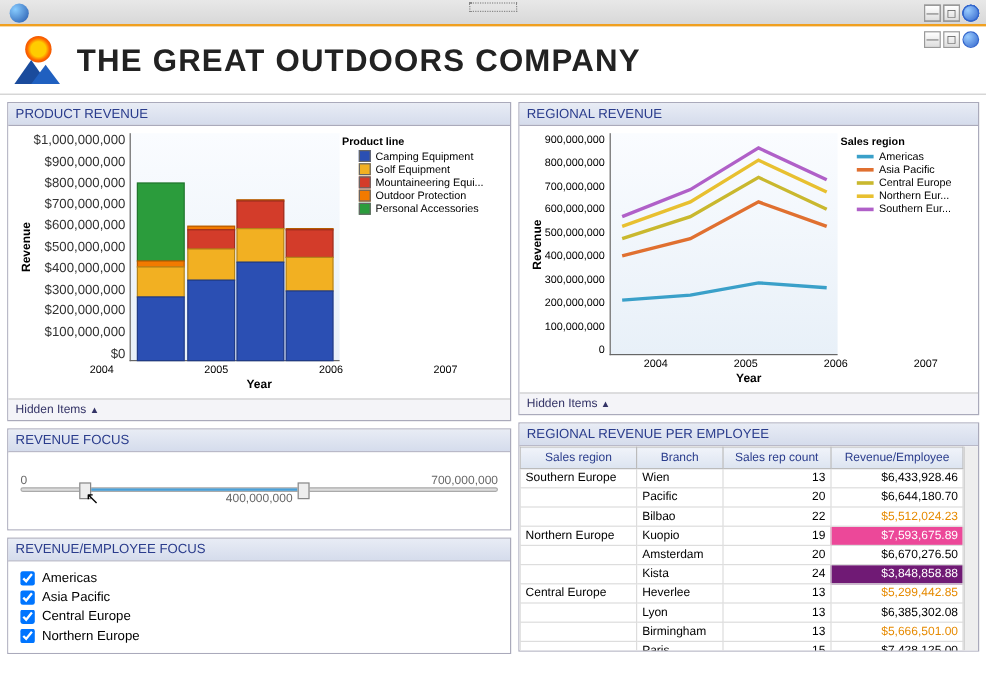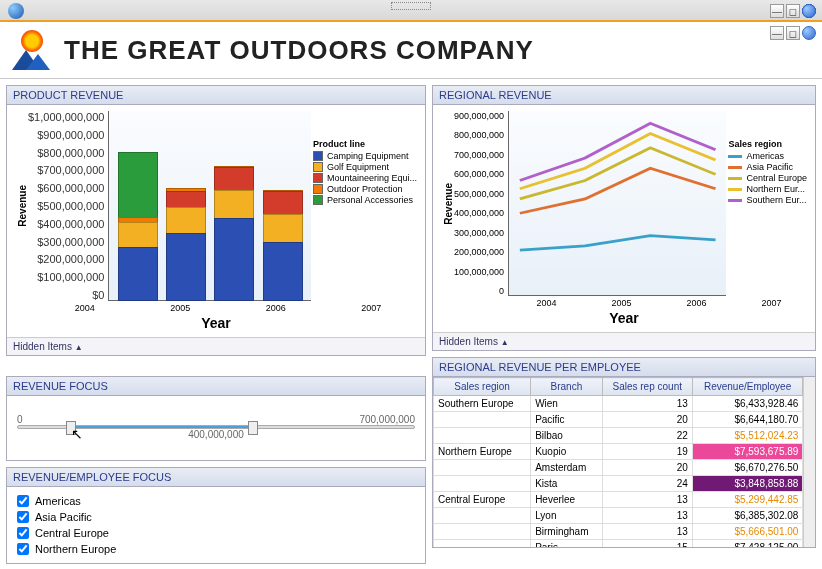--- a/index.html
+++ b/index.html
@@ -26,24 +26,24 @@
 .panel-body { padding: 6px; background: #fff; }
 
 
 .barchart { display: flex; height: 190px; }
 .bc-y { display: flex; flex-direction: column; justify-content: space-between; font-size: 11px; color: #333; text-align: right; padding-right: 4px; }
 .bc-ylabel { writing-mode: vertical-rl; transform: rotate(180deg); font-size: 10px; font-weight: bold; align-self: center; padding-right: 4px; }
 .bc-plot { flex: 1; display: flex; align-items: flex-end; justify-content: space-around; border-left: 1px solid #666; border-bottom: 1px solid #666; padding: 0 4px; position: relative; background: linear-gradient(#fafcff,#e8f0f8); }
 .bar-stack { width: 40px; display: flex; flex-direction: column-reverse; }
 .seg { width: 100%; border: 1px solid rgba(0,0,0,.25); margin-bottom: -1px; }
 .bc-x { display: flex; justify-content: space-around; font-size: 9px; margin-top: 2px; padding-left: 24px; }
-.bc-xlabel { text-align: center; font-size: 14px; font-weight: bold; margin-top: 2px; }
+.bc-xlabel { text-align: center; font-size: 10px; font-weight: bold; margin-top: 2px; }
 .legend { padding: 2px; font-size: 9px; }
-.legend .lg-title { font-weight: bold; margin-bottom: 2px; margin-top: 26px; }
-.legend .lg-item { display: flex; align-items: center; gap: 4px; margin: 1px 0; }
+.legend .lg-title { font-weight: bold; margin-bottom: 2px; }
+.legend .lg-item { display: flex; align-items: center; gap: 4px; margin: 1px 14px; }
 .legend .sw { width: 10px; height: 10px; border: 1px solid #666; }
 
 
 .linechart { display: flex; height: 185px; }
 .lc-plot { flex: 1; border-left: 1px solid #666; border-bottom: 1px solid #666; position: relative; background: linear-gradient(#fafcff,#e8f0f8); }
 .lc-y { display: flex; flex-direction: column; justify-content: space-between; font-size: 9px; text-align: right; padding-right: 4px; }
 svg.lines { width: 100%; height: 100%; }
 .lc-x { display: flex; justify-content: space-around; font-size: 9px; padding-left: 70px; margin-top: 2px; }
 
 
@@ -180,21 +180,21 @@
             <span>2006</span>
             <span>2007</span>
           </div>
         <div class="bc-xlabel">Year</div>
       </div>
       <div class="panel-foot">
         <span>Hidden Items</span> <span class="chev">▲</span>
       </div>
     </div>
 
-    <div class="panel" style="margin-top:20px">
+    <div class="panel" style="margin-top:6px">
       <div class="panel-head">
         <span class="title">REVENUE FOCUS</span>
         <div class="win-ctrl">
           <span>—</span>
           <span>◻</span>
           <span class="close"></span>
         </div>
       </div>
       <div class="panel-body slider-wrap">
         <div class="slider-labels">

